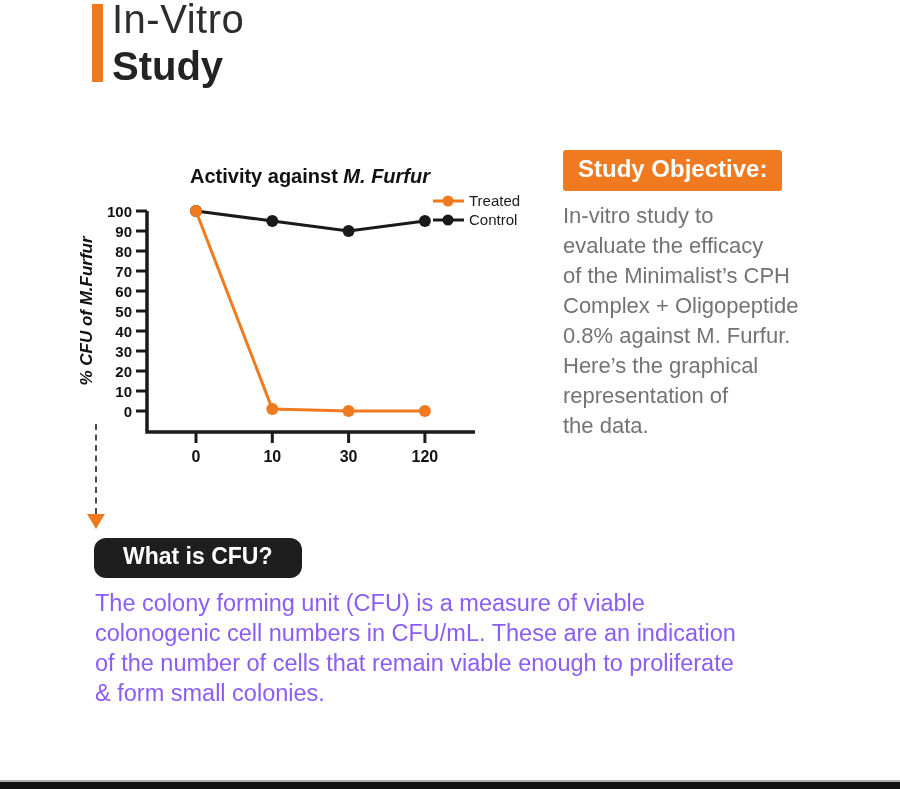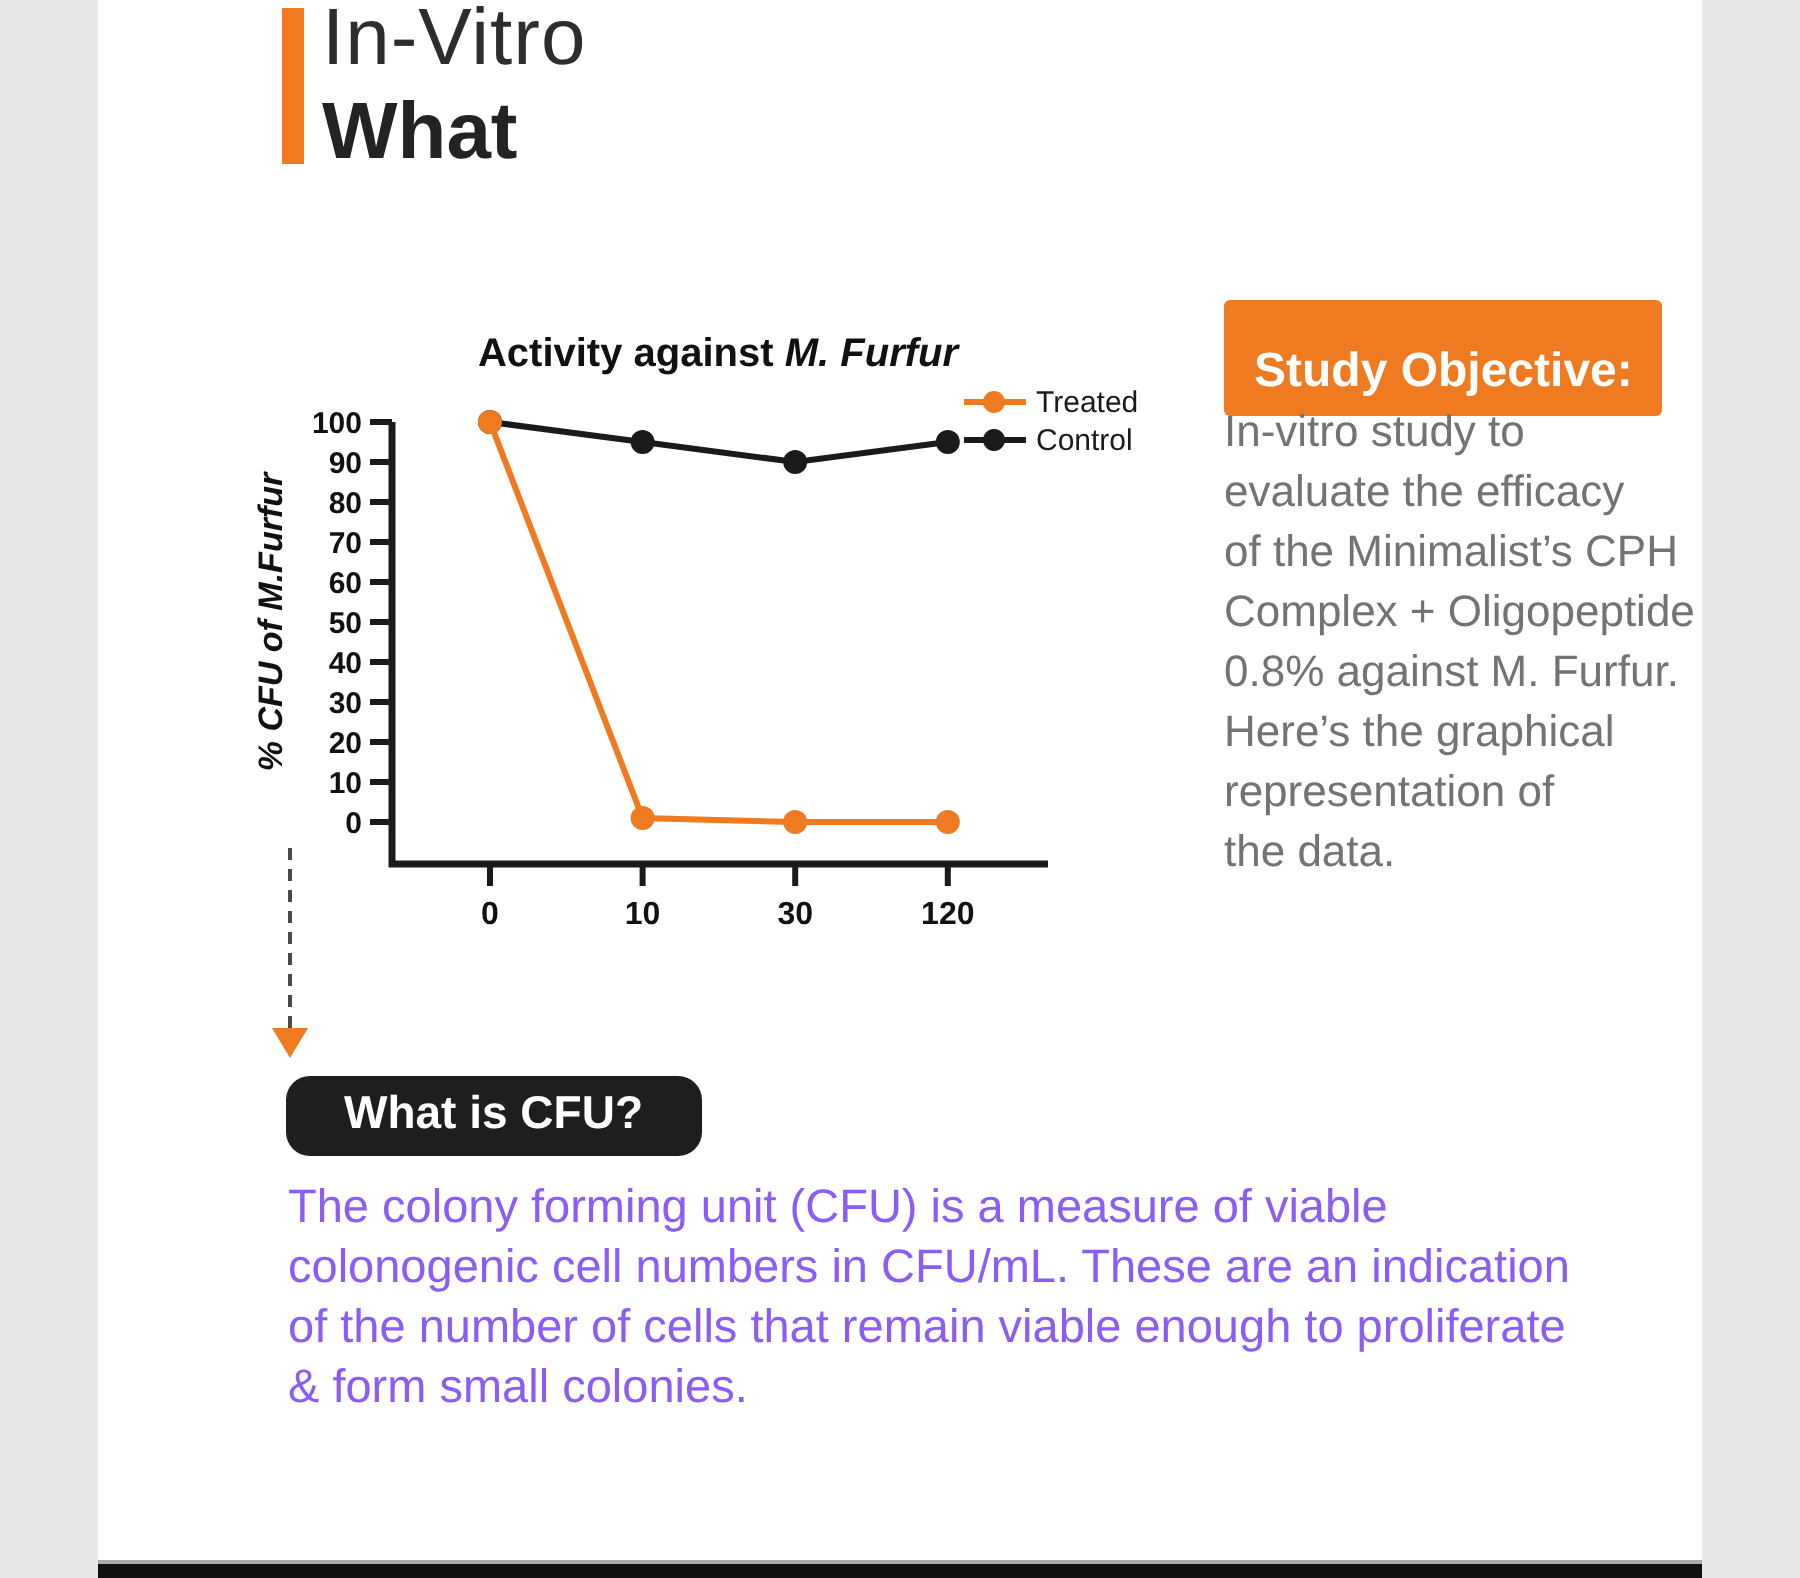--- a/index.html
+++ b/index.html
@@ -1,17 +1,17 @@
 <!DOCTYPE html>
 <html><head>
 <meta charset="utf-8">
 <style>
   html,body{margin:0;padding:0;background:#e8e8e8;}
   .canvas{
-    position:relative;width:802px;height:789px;margin:0 auto;
+    position:relative;width:900px;height:789px;margin:0 auto;
     background:#ffffff;overflow:hidden;
     font-family:"Liberation Sans", sans-serif;color:#2e2e2e;
   }
   
   .title-accent{position:absolute;left:92px;top:4px;width:11px;height:78px;background:#EF7A1F;}
   .title-block{position:absolute;left:112px;top:-4px;}
   .title-light{font-size:40px;line-height:47px;font-weight:300;letter-spacing:.5px;color:#2d2d2d;}
   .title-bold{font-size:40px;line-height:47px;font-weight:800;color:#232323;}
   
   .chart-wrap{position:absolute;left:60px;top:152px;width:480px;height:330px;}
@@ -20,21 +20,21 @@
   .ylab{font-size:17px;font-weight:700;font-style:italic;fill:#111;}
   .tickY{font-size:15px;font-weight:700;fill:#111;}
   .tickX{font-size:16px;font-weight:700;fill:#111;}
   .legendT{font-size:15px;fill:#1a1a1a;}
   
   .arrow-line{position:absolute;left:95px;top:424px;height:90px;width:0;border-left:2.5px dashed #4a4a4a;}
   .arrow-head{position:absolute;left:87px;top:514px;width:0;height:0;
     border-left:9px solid transparent;border-right:9px solid transparent;border-top:15px solid #EF7A1F;}
   
   .objective-badge{position:absolute;left:563px;top:150px;background:#EF7A1F;color:#fff;
-    font-size:24px;font-weight:700;padding:22px 15px 8px;border-radius:3px;}
+    font-size:24px;font-weight:700;padding:5px 15px 8px;border-radius:3px;}
   .objective-body{position:absolute;left:563px;top:201px;font-size:22px;line-height:30px;
     color:#737373;white-space:pre-line;}
   .objective-note{position:absolute;left:563px;top:452px;font-size:21px;line-height:27px;
     font-weight:700;font-style:italic;color:#262626;white-space:pre-line;}
   
   .cfu-badge{position:absolute;left:94px;top:538px;background:#1E1E1E;color:#fff;
     font-size:23px;font-weight:700;padding:5px 29px 8px;border-radius:12px;}
   .cfu-body{position:absolute;left:95px;top:588px;font-size:23.5px;line-height:30px;
     color:#8b5cf6;white-space:pre-line;}
   
@@ -42,21 +42,21 @@
     border-top:2px solid #ababab;}
 </style>
 </head>
 <body>
 
 <div class="canvas">
 
   <div class="title-accent"></div>
   <div class="title-block">
     <div class="title-light">In-Vitro</div>
-    <div class="title-bold">What</div>
+    <div class="title-bold">Study</div>
   </div>
 
   <div class="chart-wrap">
     <svg id="chart-svg" width="480" height="330" viewBox="0 0 480 330">
       <text class="chart-title" x="250" y="31" text-anchor="middle"><tspan>Activity against </tspan><tspan class="it">M. Furfur</tspan></text>
       <text class="ylab" transform="translate(32,159) rotate(-90)" text-anchor="middle">% CFU of M.Furfur</text>
       <g id="chart-dyn">
           <line x1="76" y1="259" x2="87" y2="259" stroke="#1a1a1a" stroke-width="3"></line>
           <text x="72" y="264.5" text-anchor="end" class="tickY">0</text>
           <line x1="76" y1="239" x2="87" y2="239" stroke="#1a1a1a" stroke-width="3"></line>

